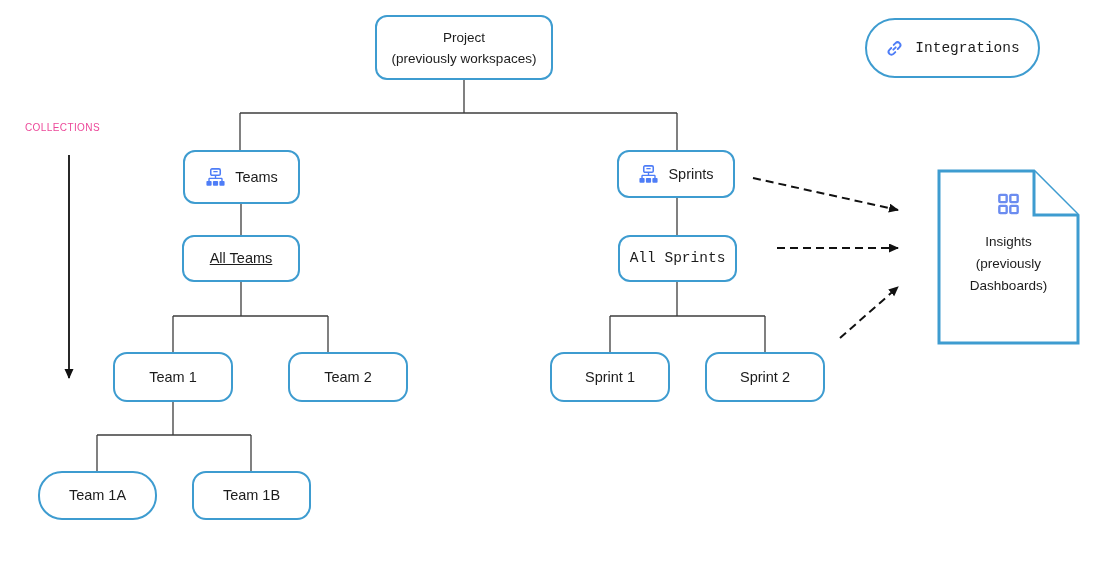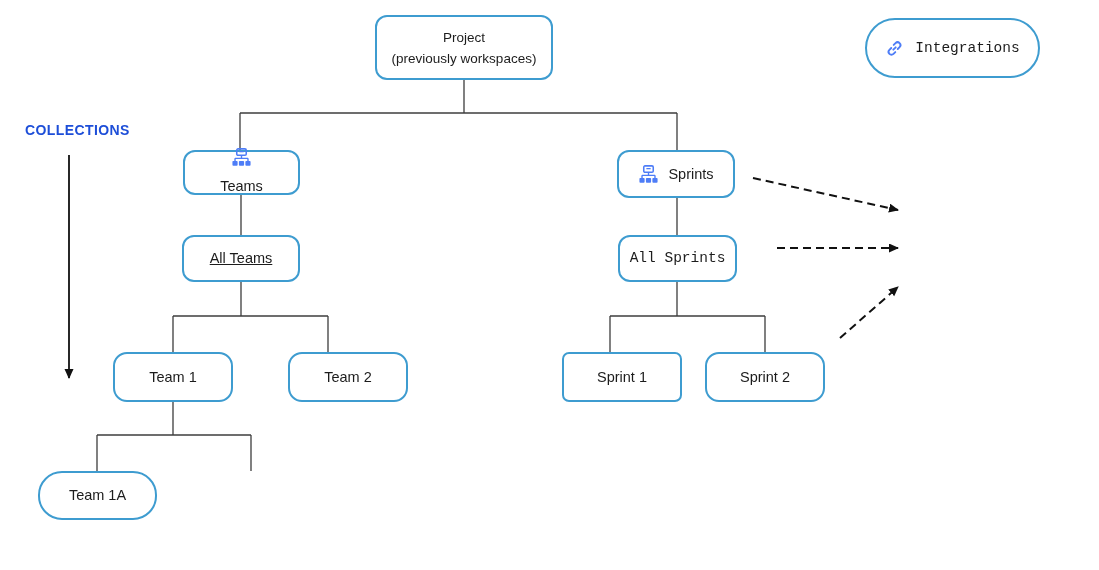--- a/index.html
+++ b/index.html
@@ -32,31 +32,31 @@
     font-size:14.5px;
     color:var(--text);
     text-align:center;
     white-space:pre-line;
     line-height:21px;
   }
   .node .icon{display:flex;align-items:center;}
   .label{white-space:pre-line;}
   .collections{
     position:absolute;left:25px;top:122px;
-    font-size:14px;letter-spacing:0.4px;color:#1d4ed8;font-weight:bold;
+    font-size:10px;letter-spacing:0.4px;color:#ec4899;
   }
   
   .n-project{left:375px;top:15px;width:178px;height:65px;font-size:13.5px;}
-  .n-teams{left:183px;top:150px;width:117px;height:45px;flex-direction:column;}
+  .n-teams{left:183px;top:150px;width:117px;height:54px;}
   .n-sprints{left:617px;top:150px;width:118px;height:48px;}
   .n-all-teams{left:182px;top:235px;width:118px;height:47px;text-decoration:underline;}
   .n-all-sprints{left:618px;top:235px;width:119px;height:47px;font-family:Liberation Mono, monospace;}
   .n-team1{left:113px;top:352px;width:120px;height:50px;border-radius:14px;}
   .n-team2{left:268px;top:352px;width:120px;height:50px;border-radius:14px;margin-left:20px;}
-  .n-sprint1{left:550px;top:352px;width:120px;height:50px;border-radius:7px;margin-left:12px;}
+  .n-sprint1{left:550px;top:352px;width:120px;height:50px;border-radius:14px;}
   .n-sprint2{left:705px;top:352px;width:120px;height:50px;border-radius:14px;}
   .n-team1a{left:38px;top:471px;width:119px;height:49px;border-radius:24px;}
   .n-team1b{left:192px;top:471px;width:119px;height:49px;border-radius:14px;}
   .n-integrations{left:865px;top:18px;width:175px;height:60px;border-radius:30px;gap:11px;font-family:Liberation Mono, monospace;}
   
   .insights-doc{position:absolute;left:937px;top:169px;width:143px;height:176px;}
   .insights-doc svg.doc-shape{position:absolute;left:0;top:0;}
   .doc-shape path{stroke:var(--box-border);stroke-width:3;fill:#ffffff;stroke-linejoin:miter;}
   .insights-inner{
     position:absolute;left:0;top:24px;width:143px;
@@ -132,20 +132,23 @@
   </div>
 
   <div class="node n-team2">
     <span class="label">Team 2</span>
   </div>
 
   <div class="node n-team1a">
     <span class="label">Team 1A</span>
   </div>
 
+  <div class="node n-team1b">
+    <span class="label">Team 1B</span>
+  </div>
 
   <div class="node n-sprints">
     <span class="icon">
       <svg viewBox="0 0 24 22" width="21" height="19">
         <rect x="6.5" y="1" width="11" height="7.5" rx="1.5" fill="none" stroke="#4e7df7" stroke-width="1.8"></rect>
         <line x1="9.5" y1="4.2" x2="14.5" y2="4.2" stroke="#4e7df7" stroke-width="1.5"></line>
         <path d="M12 8.5 V12 M4.5 12 H19.5 M4.5 12 V15 M19.5 12 V15" fill="none" stroke="#4e7df7" stroke-width="1.6"></path>
         <rect x="1.5" y="15" width="6" height="5.5" rx="1" fill="#4e7df7"></rect>
         <rect x="9" y="15" width="6" height="5.5" rx="1" fill="#4e7df7"></rect>
         <rect x="16.5" y="15" width="6" height="5.5" rx="1" fill="#4e7df7"></rect>
@@ -170,14 +173,33 @@
     <span class="icon">
       <svg viewBox="0 0 24 24" width="19" height="19" fill="none" stroke="#4e7df7" stroke-width="2.4" stroke-linecap="round" stroke-linejoin="round">
         <path d="M13.5 10.5 l-3 3"></path>
         <path d="M11 7.5 l2.3 -2.3 a3.6 3.6 0 0 1 5.1 5.1 L16.1 12.6"></path>
         <path d="M13 16.5 l-2.3 2.3 a3.6 3.6 0 0 1 -5.1 -5.1 L7.9 11.4"></path>
       </svg>
     </span>
     <span class="label">Integrations</span>
   </div>
 
+  <div class="insights-doc">
+    <svg class="doc-shape" width="143" height="176" viewBox="0 0 143 176">
+      <path d="M2,2 H97 L141,46 V174 H2 Z"></path>
+      <path d="M97,2 V46 H141"></path>
+    </svg>
+    <div class="insights-inner">
+      <span class="icon">
+        <svg viewBox="0 0 24 24" width="23" height="22" fill="none" stroke="#6b8cf0" stroke-width="2.6">
+          <rect x="2" y="2" width="8" height="8" rx="1"></rect>
+          <rect x="14" y="2" width="8" height="8" rx="1"></rect>
+          <rect x="2" y="14" width="8" height="8" rx="1"></rect>
+          <rect x="14" y="14" width="8" height="8" rx="1"></rect>
+        </svg>
+      </span>
+      <span class="label">Insights
+(previously
+Dashboards)</span>
+    </div>
+  </div>
 
 </div>
 
 </body></html>

